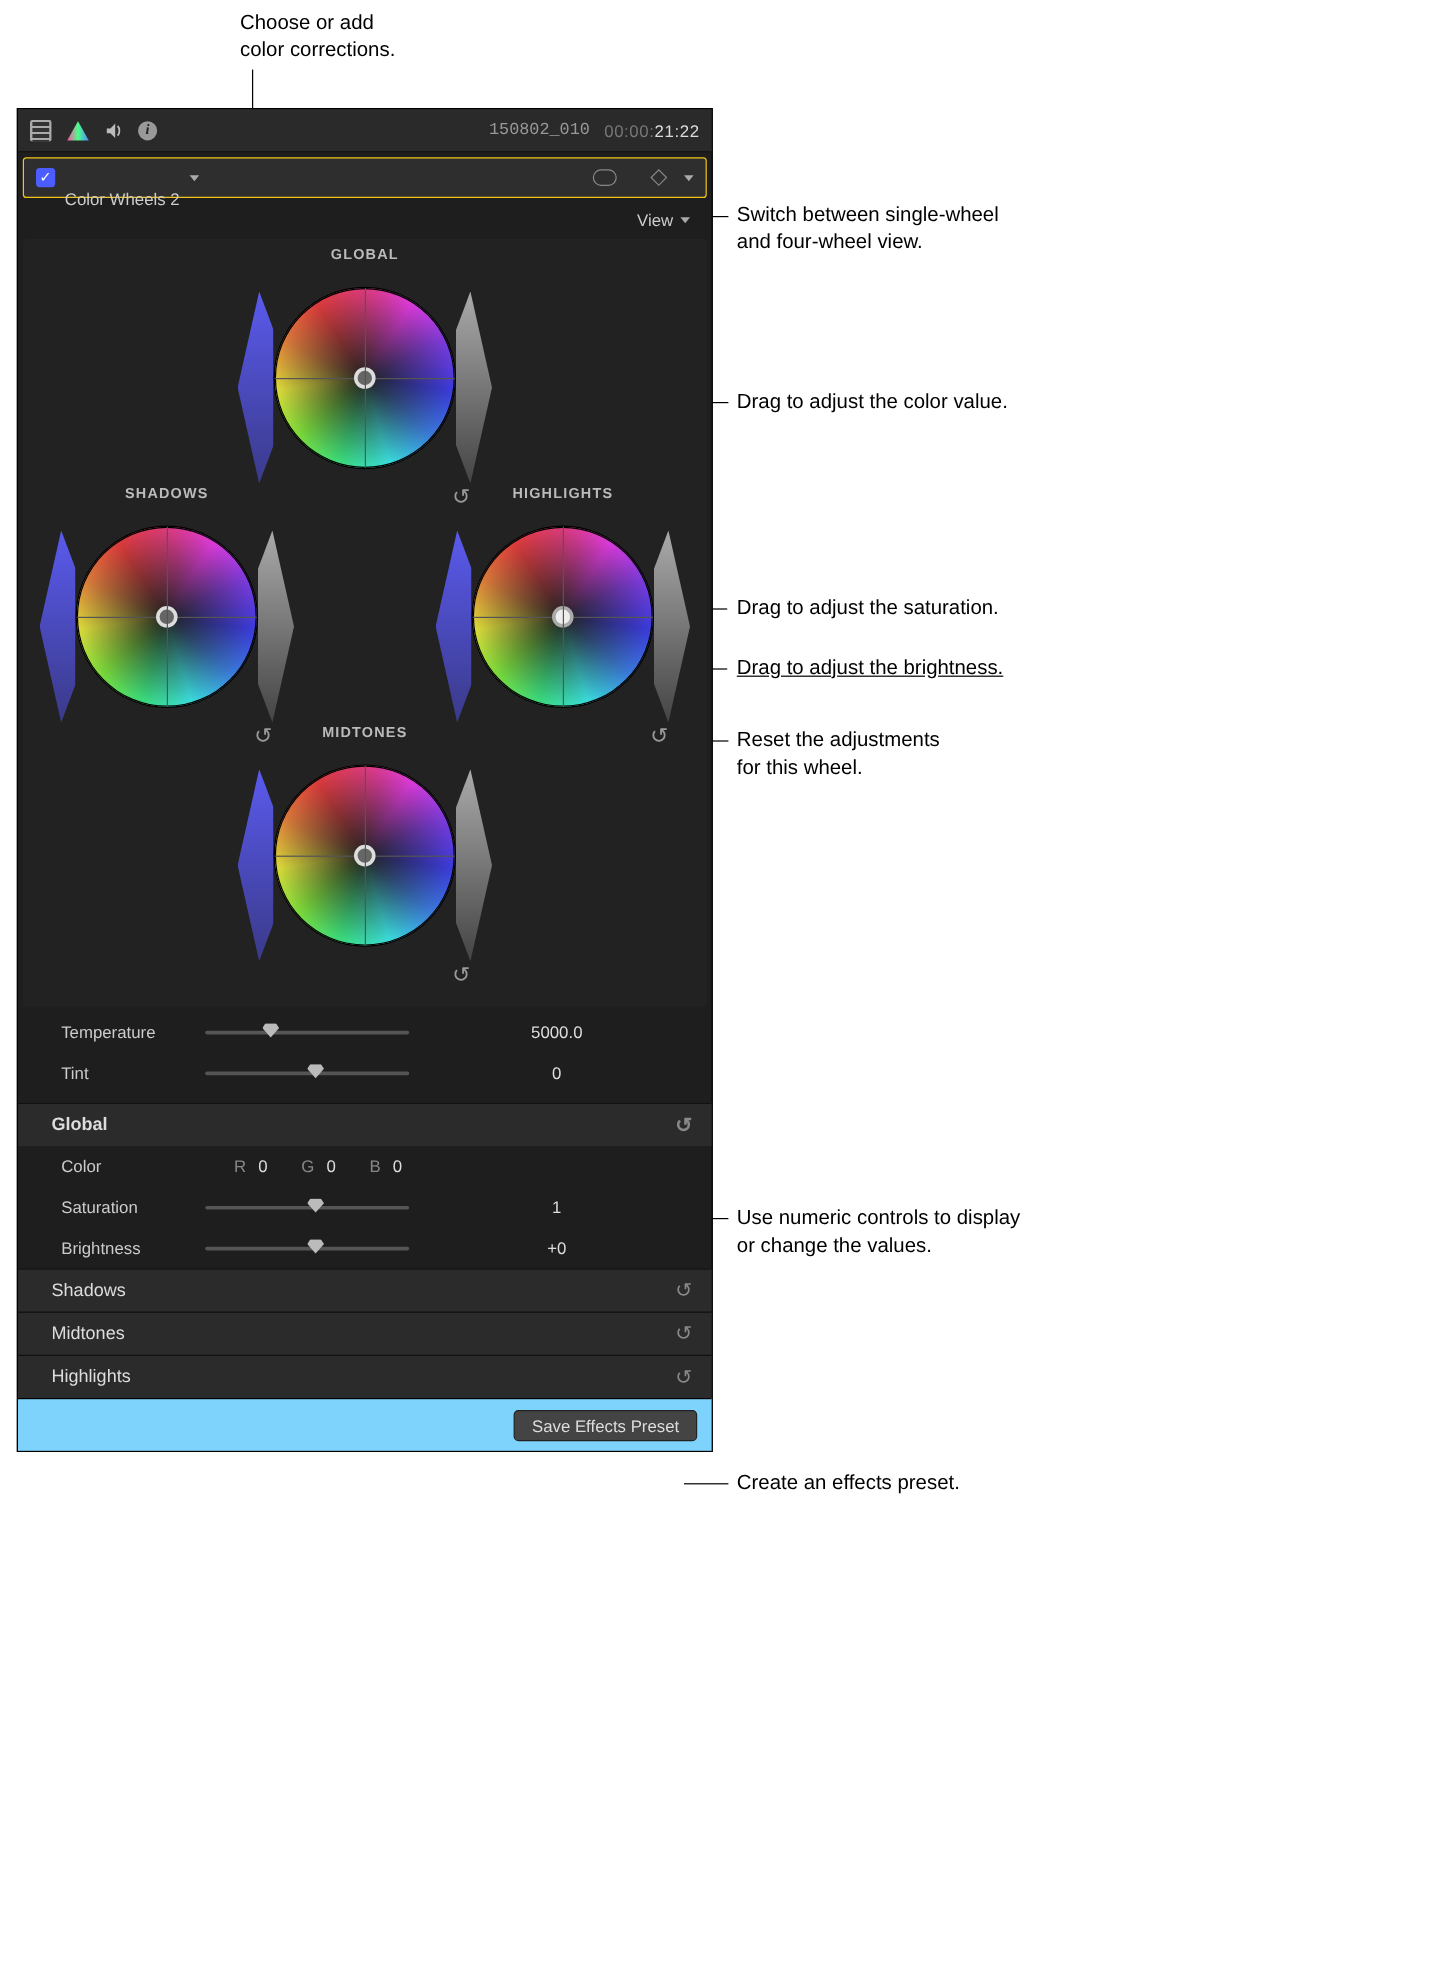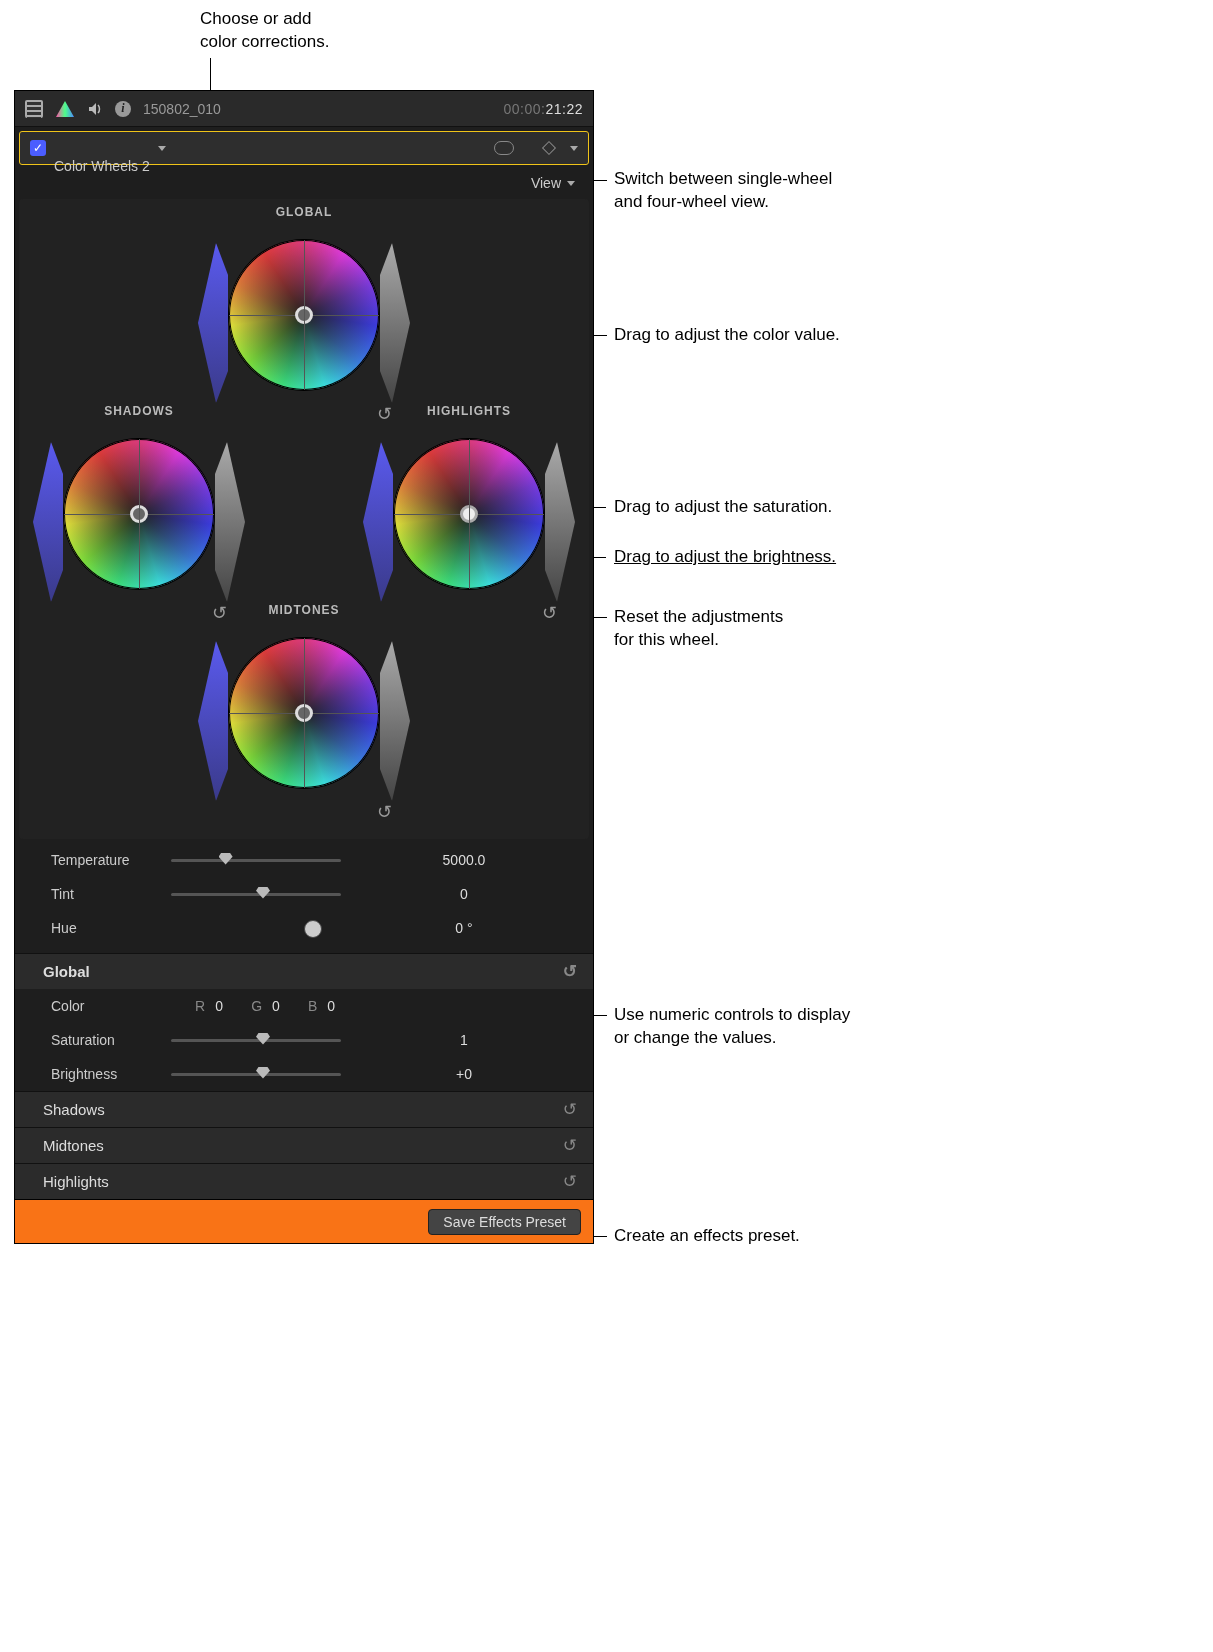--- a/index.html
+++ b/index.html
@@ -23,23 +23,24 @@
     height: 36px;
     display: flex;
     align-items: center;
     padding: 0 10px;
     gap: 12px;
     background: #2a2a2a;
     border-bottom: 1px solid #111;
   }
   .clip-name {
     flex: 1;
-    text-align: left;
+    text-align: right;
     color: #999;
     font-size: 14px;
+    font-family: Liberation Mono, monospace;
   }
   .timecode { color: #777; font-size: 14px; letter-spacing: 0.5px; }
   .timecode .bright { color: #ddd; }
   .correction-row {
     display: flex;
     align-items: center;
     height: 34px;
     padding: 0 10px;
     border: 1px solid #f0c419;
     border-radius: 3px;
@@ -234,21 +235,21 @@
   .footer-btn{
     position:absolute;
     right:12px;bottom:8px;
     background:#444;
     color:#ddd;
     font-size:14px;
     padding:4px 14px;
     border-radius:4px;
     border:1px solid #222;
   }
-  .footer-area{height:44px;position:relative;border-top:1px solid #000;background:#f97316;}
+  .footer-area{height:44px;position:relative;border-top:1px solid #000;background:#7dd3fc;}
 
   
   .callout {
     position:absolute;
     font-size: 17px;
     color:#000;
     line-height:1.35;
   }
   .lead {
     position:absolute;
@@ -426,27 +427,20 @@
         </div>
       <span class="slider-val">5000.0</span>
     </div>
     <div class="slider-row">
       <span class="lbl">Tint</span>
       <div class="slider-track">
           <div class="slider-knob" style="left:50%"></div>
         </div>
       <span class="slider-val">0</span>
     </div>
-    <div class="slider-row">
-      <span class="lbl">Hue</span>
-      <div class="slider-track" style="height:0">
-          <div class="hue-knob" style="left:78%"></div>
-        </div>
-      <span class="slider-val">0 °</span>
-    </div>
   </div>
 
   <div class="section-hdr bold">
     <span>Global</span>
     <span class="reset">↺</span>
   </div>
   <div class="rgb-row">
     <span class="lbl">Color</span>
     <span class="ch">R</span>
       <span class="v">0</span>

